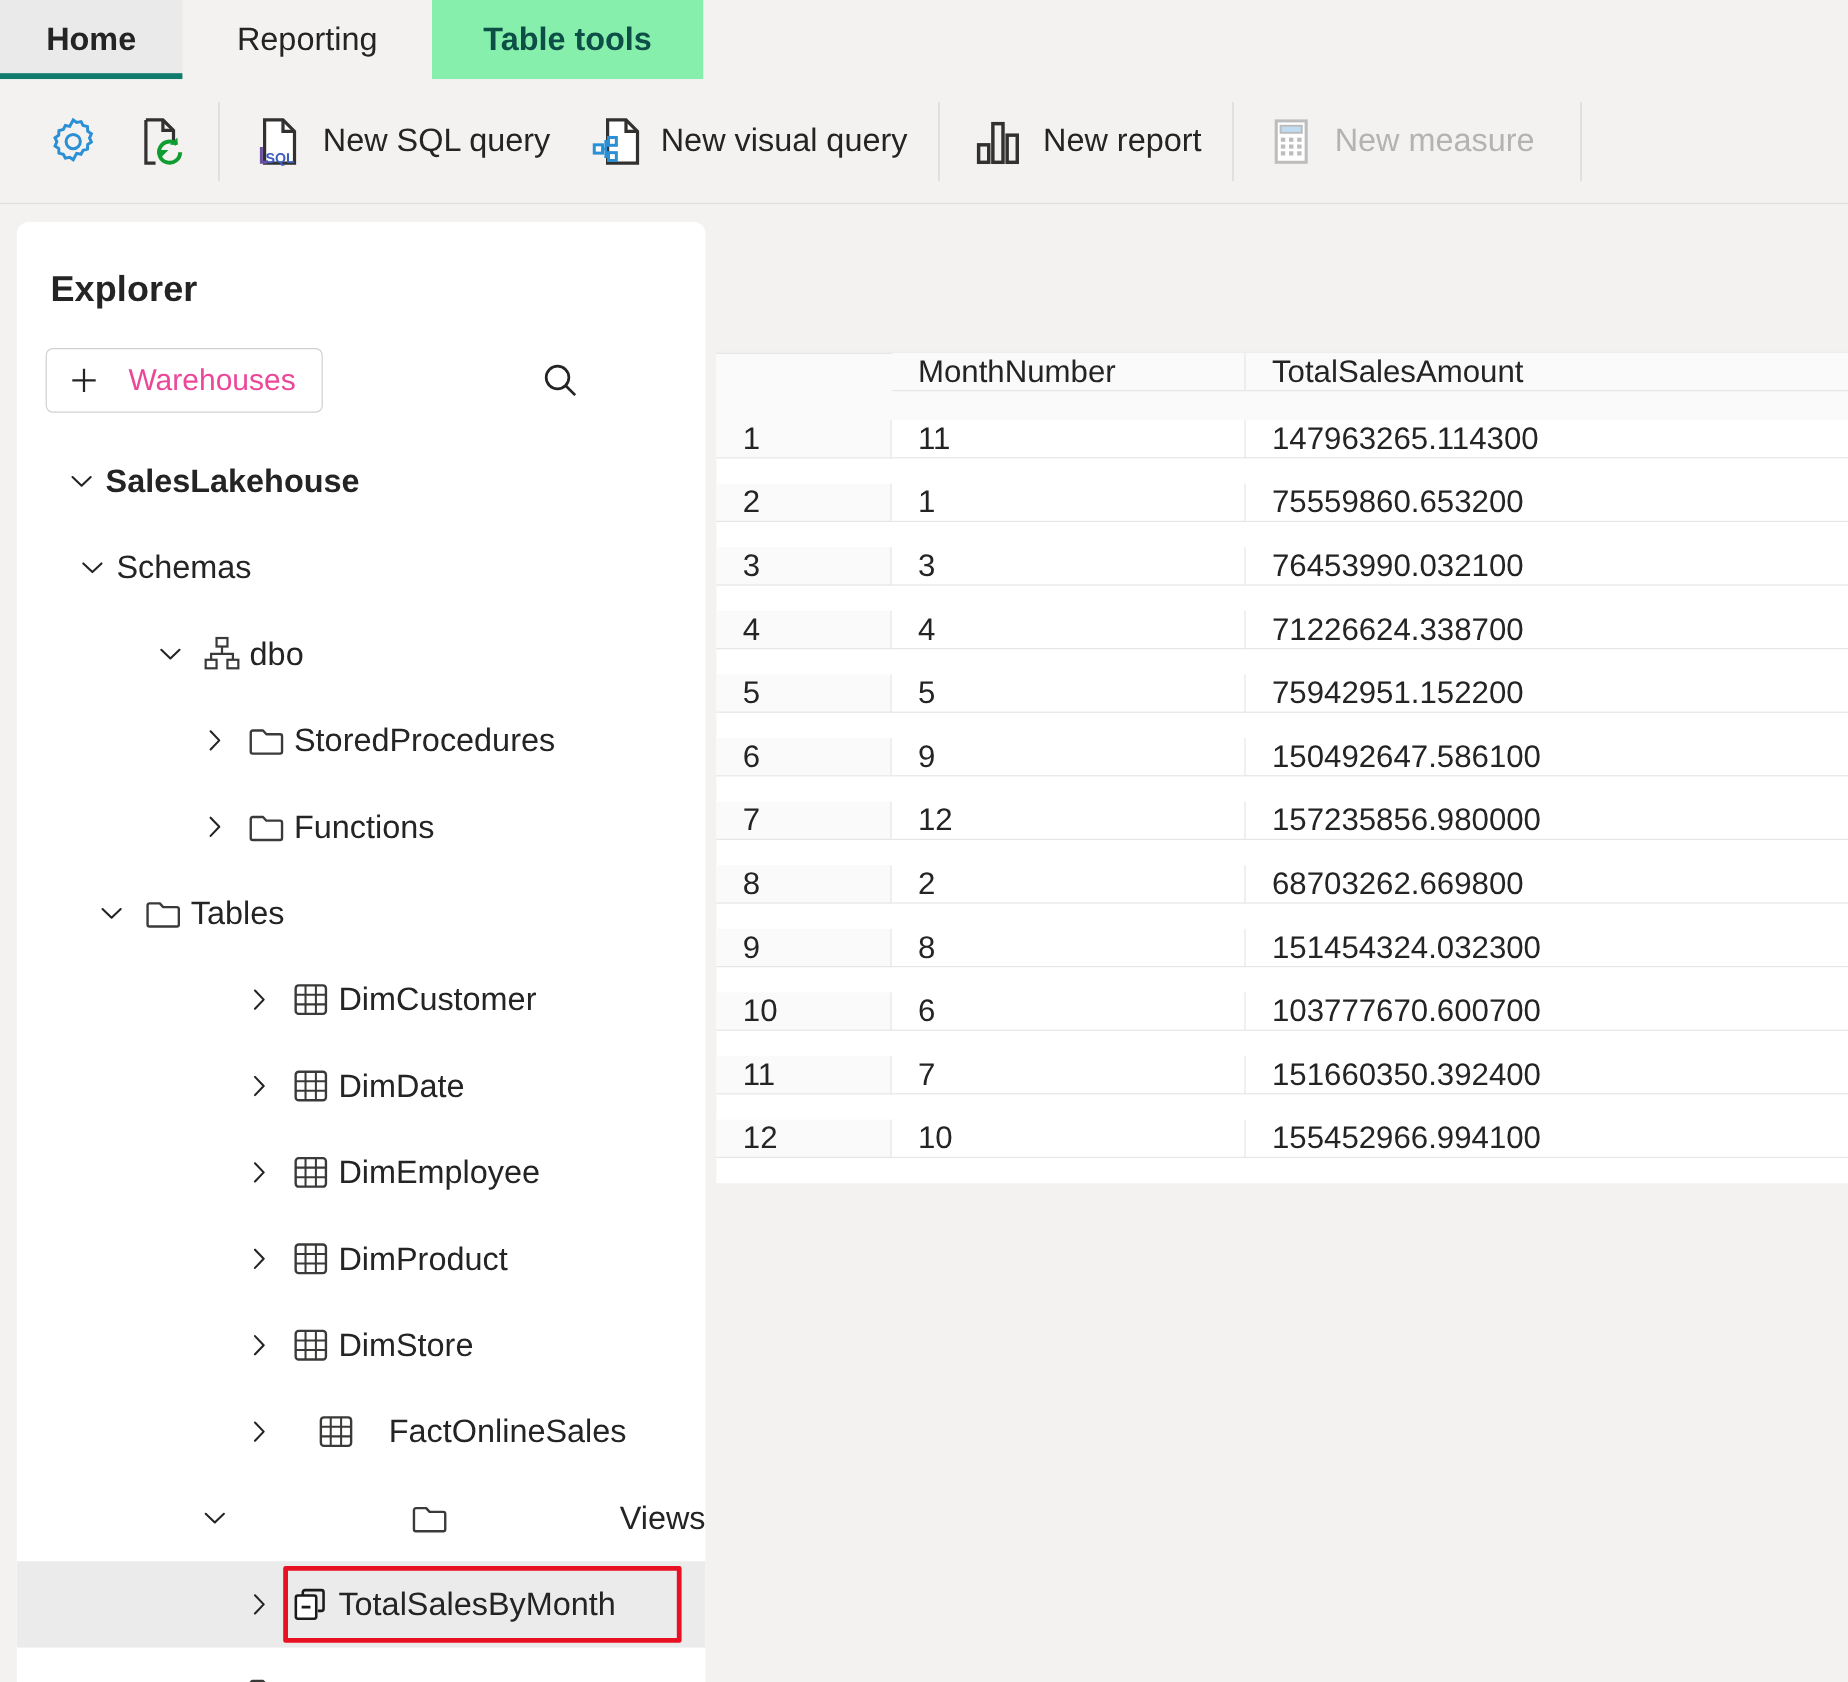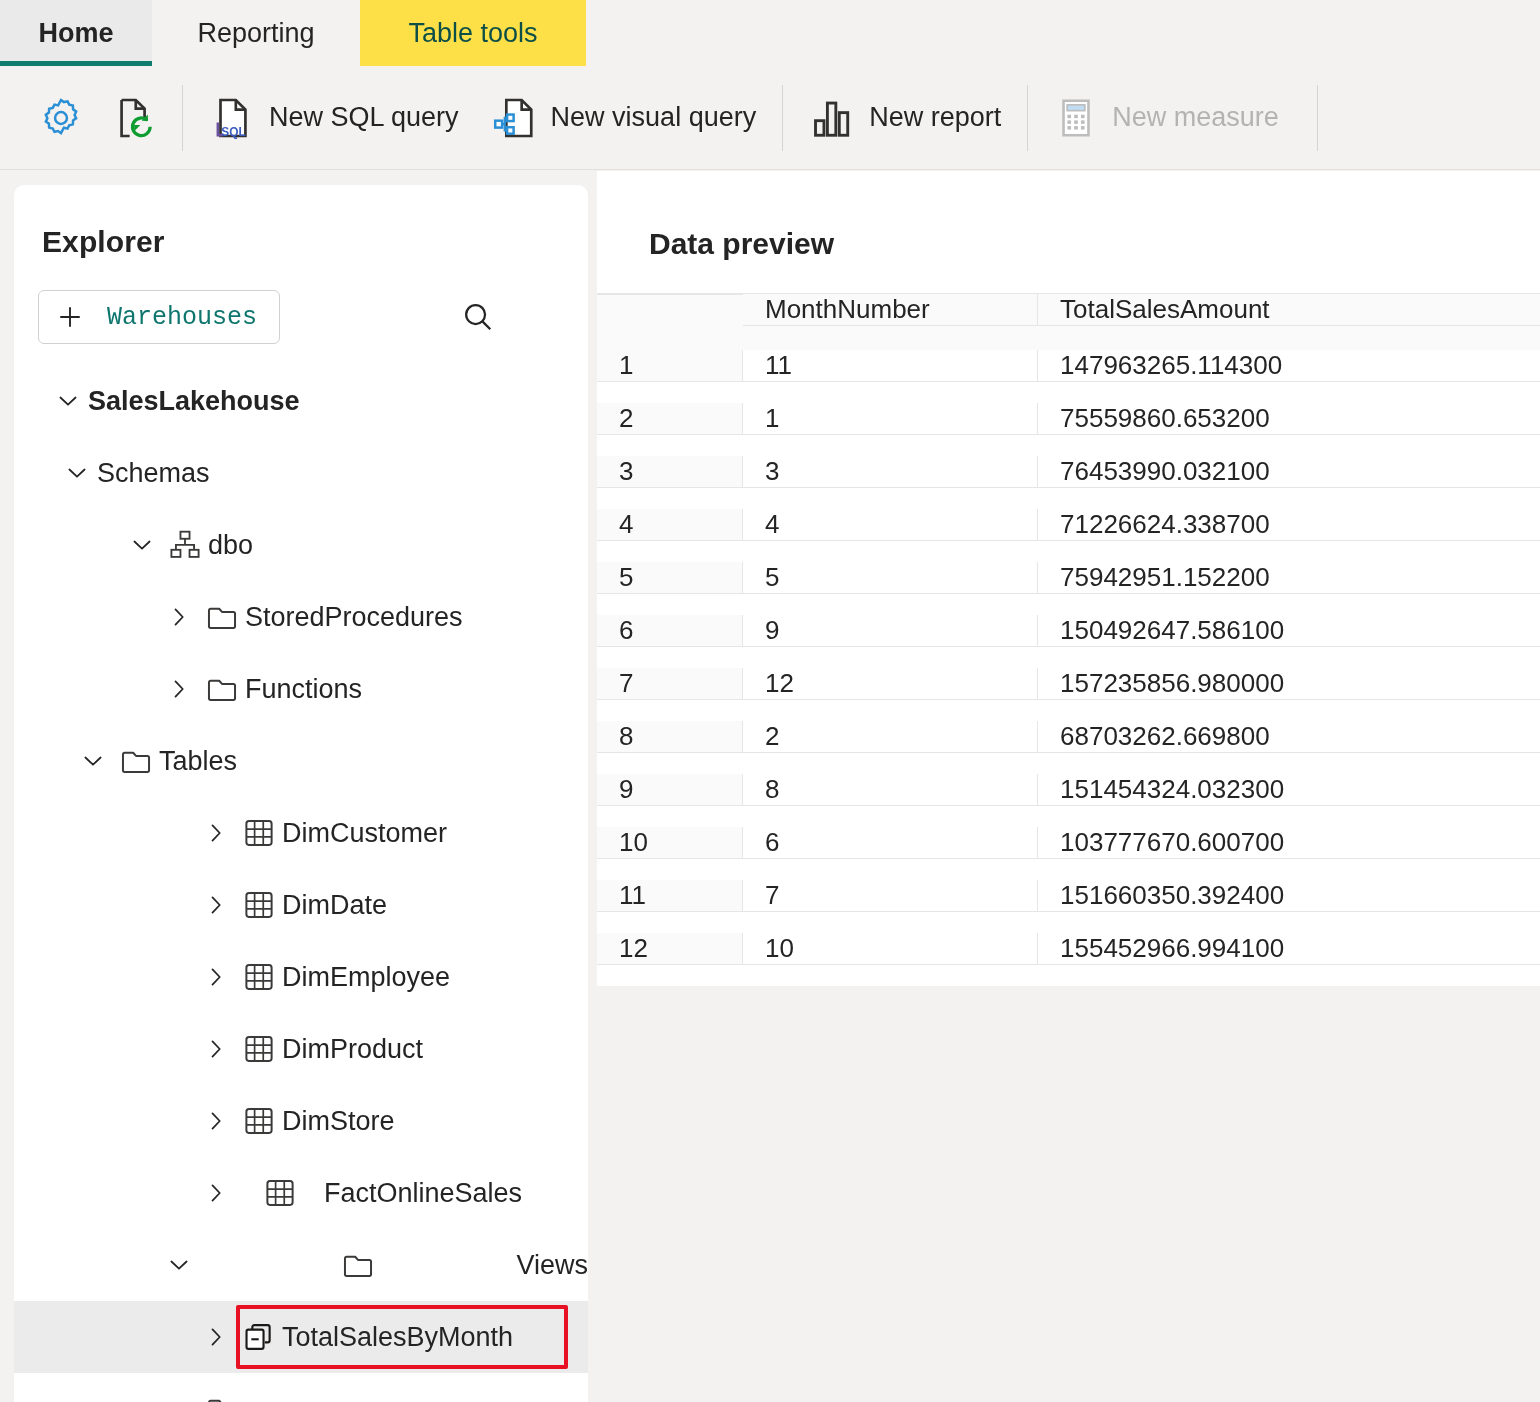--- a/index.html
+++ b/index.html
@@ -28,23 +28,23 @@
   .tab.hovered {
     background: #eaeaea;
     font-weight: bold;
   }
   .tab.hovered::after {
     content: "";
     position: absolute; left: 0; right: 0; bottom: 0;
     height: 5px; background: #107c6e;
   }
   .tab.active {
-    background: #fde047;
+    background: #86efac;
     color: #0d4f47;
-    font-weight: normal;
+    font-weight: bold;
   }
   .tab-home   { left: 0px;   width: 152px; }
   .tab-report { left: 152px; width: 208px; }
   .tab-table  { left: 360px; width: 226px; }
 
   
   .command-bar {
     position: absolute; left: 0; top: 66px;
     width: 1540px; height: 104px;
     background: #f3f2f1;
@@ -91,21 +91,21 @@
     display: flex; align-items: center;
     margin: 32px 0 0 24px;
     height: 52px;
   }
   .warehouses-btn {
     display: flex; align-items: center; gap: 22px;
     height: 54px; padding: 0 22px 0 16px;
     border: 1px solid #d1d1d1; border-radius: 6px;
     background: #fff; cursor: pointer;
   }
-  .warehouses-label { font-size: 25px; color: #0f766e; font-family: Liberation Mono, monospace; }
+  .warehouses-label { font-size: 25px; color: #ec4899; }
   .search-btn {
     margin-left: 172px;
     width: 52px; height: 52px;
     display: flex; align-items: center; justify-content: center;
     cursor: pointer;
   }
 
   
   .tree { margin-top: 22px; }
   .tree-row {
@@ -500,23 +500,20 @@
           </span>
           <span class="node-label"></span>
         </div>
       </div>
   </div>
 
   <div class="left-gutter"></div>
 
   <div class="preview">
     <div class="grid-body-fill"></div>
-    <div class="preview-head">
-      <div class="preview-title">Data preview</div>
-    </div>
     <div class="grid" id="grid-container">
         <div class="grid-row header">
           <div class="cell rownum"></div>
           <div class="cell c1">MonthNumber</div>
           <div class="cell c2">TotalSalesAmount</div>
         </div>
         <div class="grid-row">
           <div class="cell rownum">1</div>
           <div class="cell c1">11</div>
           <div class="cell c2">147963265.114300</div>

